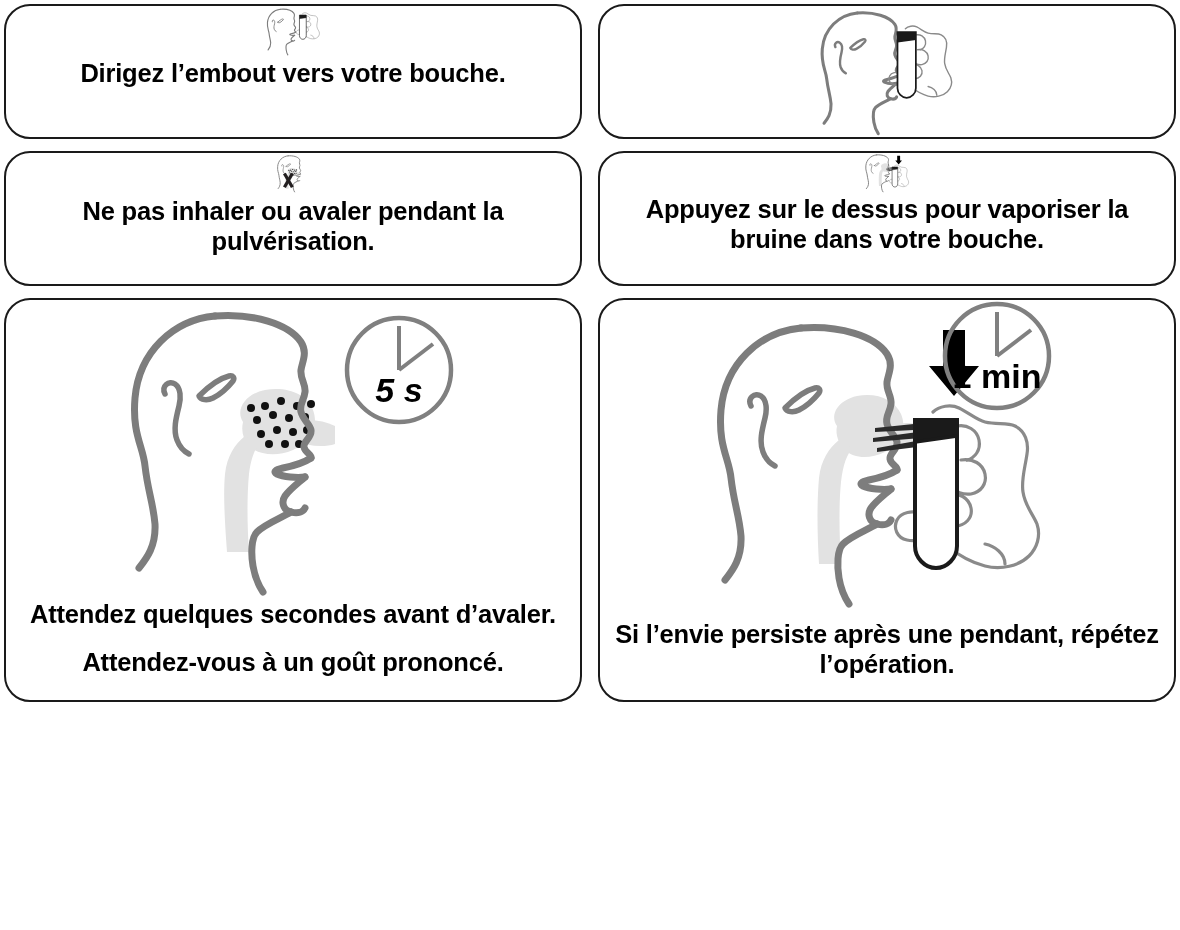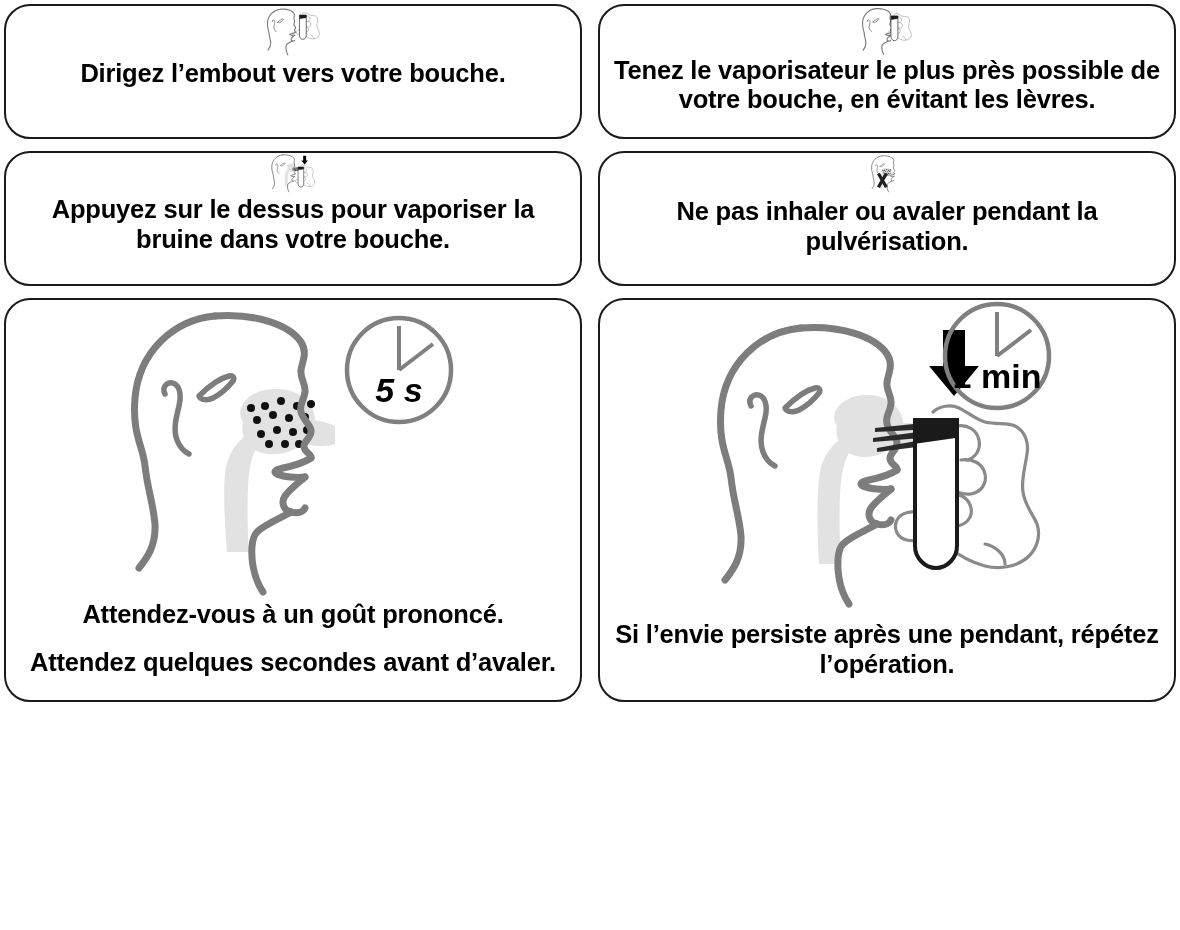--- a/index.html
+++ b/index.html
@@ -138,71 +138,20 @@
           <path d="M256,66 C266,64 276,70 278,80 C280,90 274,98 266,100" fill="none" stroke="#8a8a8a" stroke-width="3.2" stroke-linecap="round" stroke-linejoin="round"></path>
           <path d="M260,100 C272,98 282,104 284,114 C286,124 280,132 270,134 C262,135 254,132 250,126" fill="none" stroke="#8a8a8a" stroke-width="3.2" stroke-linecap="round" stroke-linejoin="round"></path>
           <path d="M246,134 C258,132 268,138 270,148 C272,158 264,166 254,166 C246,166 240,162 238,156" fill="none" stroke="#8a8a8a" stroke-width="3.2" stroke-linecap="round" stroke-linejoin="round"></path>
           <path d="M220,154 C212,150 200,152 196,160 C192,168 196,178 206,180 C216,182 226,178 230,172" fill="none" stroke="#8a8a8a" stroke-width="3.2" stroke-linecap="round" stroke-linejoin="round"></path>
           <path d="M284,184 C294,186 304,194 304,204" fill="none" stroke="#8a8a8a" stroke-width="3.2" stroke-linecap="round" stroke-linejoin="round"></path>
           <path d="M214,60 L256,60 L256,188 C256,200 246,210 235,210 C224,210 214,200 214,188 Z" fill="#ffffff" stroke="#1a1a1a" stroke-width="4"></path>
           <path d="M214,60 L256,60 L256,76 L214,82 Z" fill="#1a1a1a"></path>
           <line x1="214" y1="82" x2="256" y2="76" stroke="#1a1a1a" stroke-width="3.4"></line>
         </g>
       </svg>
-    </div>
-    <div class="caption">
-      <p>Tenez le vaporisateur le plus près possible de votre bouche, en évitant les lèvres.</p>
-    </div>
-  </div>
-
-  <div class="panel p3">
-    <div class="illus">
-      <svg viewBox="0 0 380 310" preserveAspectRatio="xMidYMid meet">
-        <g>
-          <path d="M148,108 C140,96 150,82 168,78 C188,74 206,82 212,96 C218,110 212,126 196,134
-                   C180,142 164,140 156,132 C150,126 148,118 148,108 Z" fill="#e2e2e2"></path>
-          <path d="M150,122 C140,130 132,142 130,160 C128,182 128,214 130,246 L152,246 C150,214 150,184 152,164
-                   C154,146 158,136 164,130 Z" fill="#e2e2e2"></path>
-          <path d="M196,108 C210,104 226,104 238,108 L238,126 C226,130 210,130 196,126 Z" fill="#e2e2e2"></path>
-        </g>
-        <g>
-          <path d="M112,14 C70,18 36,50 32,96 C29,132 40,144 42,164 C45,190 50,200 52,222 C53,244 44,256 36,266" fill="none" stroke="#7d7d7d" stroke-width="7" stroke-linecap="round" stroke-linejoin="round"></path>
-          <path d="M112,14 C150,11 186,22 198,40 C205,51 199,60 198,68 C197,77 203,82 202,90 C201,99 196,102 198,110
-                   C200,118 207,122 208,128 C209,136 200,139 201,145 C202,151 209,152 208,156" fill="none" stroke="#7d7d7d" stroke-width="7" stroke-linecap="round" stroke-linejoin="round"></path>
-          <path d="M208,156 C202,160 190,164 180,166 C172,168 170,170 174,172 C180,175 194,176 202,175" fill="none" stroke="#7d7d7d" stroke-width="7" stroke-linecap="round" stroke-linejoin="round"></path>
-          <path d="M202,175 C194,182 186,188 182,194 C178,200 180,208 188,210 C195,212 200,210 202,206" fill="none" stroke="#7d7d7d" stroke-width="7" stroke-linecap="round" stroke-linejoin="round"></path>
-          <path d="M188,210 C178,216 162,222 154,230 C148,236 148,252 150,264 C152,276 156,284 160,290" fill="none" stroke="#7d7d7d" stroke-width="7" stroke-linecap="round" stroke-linejoin="round"></path>
-          <path d="M62,92 C58,84 66,78 72,82 C78,86 78,96 76,104 C73,116 70,128 74,138 C77,146 82,150 86,152" fill="none" stroke="#7d7d7d" stroke-width="5.5" stroke-linecap="round" stroke-linejoin="round"></path>
-          <path d="M96,94 C106,84 118,76 126,74 C130,73 132,76 130,79 C126,84 118,92 110,96 C104,99 98,98 96,94 Z" fill="none" stroke="#7d7d7d" stroke-width="5.5" stroke-linecap="round" stroke-linejoin="round"></path>
-        </g>
-        <g>
-          <path d="M244,106 L186,112 L186,116 L244,113 Z" fill="#2a2a2a"></path>
-          <path d="M244,114 L184,122 L184,126 L244,121 Z" fill="#2a2a2a"></path>
-          <path d="M244,122 L188,132 L188,136 L244,129 Z" fill="#2a2a2a"></path>
-        </g>
-        <g>
-          <path d="M266,20 L288,20 L288,56 L302,56 L277,86 L252,56 L266,56 Z" fill="#000000"></path>
-        </g>
-        <g>
-          <path d="M246,96 C252,90 264,88 272,92 C282,97 290,104 298,106 C310,109 320,106 328,110 C338,115 342,126 340,138
-                   C338,152 334,164 336,176 C338,190 346,198 350,208 C354,220 350,232 342,240 C332,250 314,254 298,250
-                   C282,246 270,238 260,230" fill="none" stroke="#8a8a8a" stroke-width="3.2" stroke-linecap="round" stroke-linejoin="round"></path>
-          <path d="M270,110 C280,108 290,114 292,124 C294,134 288,142 280,144" fill="none" stroke="#8a8a8a" stroke-width="3.2" stroke-linecap="round" stroke-linejoin="round"></path>
-          <path d="M274,144 C286,142 296,148 298,158 C300,168 294,176 284,178 C276,179 268,176 264,170" fill="none" stroke="#8a8a8a" stroke-width="3.2" stroke-linecap="round" stroke-linejoin="round"></path>
-          <path d="M260,178 C272,176 282,182 284,192 C286,202 278,210 268,210 C260,210 254,206 252,200" fill="none" stroke="#8a8a8a" stroke-width="3.2" stroke-linecap="round" stroke-linejoin="round"></path>
-          <path d="M234,198 C226,194 214,196 210,204 C206,212 210,222 220,224 C230,226 240,222 244,216" fill="none" stroke="#8a8a8a" stroke-width="3.2" stroke-linecap="round" stroke-linejoin="round"></path>
-          <path d="M298,228 C308,230 318,238 318,248" fill="none" stroke="#8a8a8a" stroke-width="3.2" stroke-linecap="round" stroke-linejoin="round"></path>
-          <path d="M228,104 L270,104 L270,232 C270,244 260,254 249,254 C238,254 228,244 228,232 Z" fill="#ffffff" stroke="#1a1a1a" stroke-width="4"></path>
-          <path d="M228,104 L270,104 L270,120 L228,126 Z" fill="#1a1a1a"></path>
-          <line x1="228" y1="126" x2="270" y2="120" stroke="#1a1a1a" stroke-width="3.4"></line>
-        </g>
-      </svg>
-    </div>
-    <div class="caption">
-      <p>Appuyez sur le dessus pour vaporiser la bruine dans votre bouche.</p>
     </div>
   </div>
 
   <div class="panel p4">
     <div class="illus">
       <svg viewBox="0 0 380 340" preserveAspectRatio="xMidYMid meet">
         <g>
           <path d="M150,150 C142,138 152,122 172,118 C194,114 214,122 220,138 C226,154 218,170 200,178
                    C182,186 164,182 156,174 C150,167 148,159 150,150 Z" fill="#e2e2e2"></path>
           <path d="M152,164 C142,172 134,184 132,202 C130,224 132,252 134,280 L156,280 C154,252 154,222 156,202
@@ -241,20 +190,68 @@
           <path d="M112,166 L134,154 L196,262 L174,274 Z" fill="#231f20"></path>
           <path d="M196,166 L174,154 L112,262 L134,274 Z" fill="#231f20"></path>
         </g>
       </svg>
     </div>
     <div class="caption">
       <p>Ne pas inhaler ou avaler pendant la pulvérisation.</p>
     </div>
   </div>
 
+  <div class="panel p3">
+    <div class="illus">
+      <svg viewBox="0 0 380 310" preserveAspectRatio="xMidYMid meet">
+        <g>
+          <path d="M148,108 C140,96 150,82 168,78 C188,74 206,82 212,96 C218,110 212,126 196,134
+                   C180,142 164,140 156,132 C150,126 148,118 148,108 Z" fill="#e2e2e2"></path>
+          <path d="M150,122 C140,130 132,142 130,160 C128,182 128,214 130,246 L152,246 C150,214 150,184 152,164
+                   C154,146 158,136 164,130 Z" fill="#e2e2e2"></path>
+          <path d="M196,108 C210,104 226,104 238,108 L238,126 C226,130 210,130 196,126 Z" fill="#e2e2e2"></path>
+        </g>
+        <g>
+          <path d="M112,14 C70,18 36,50 32,96 C29,132 40,144 42,164 C45,190 50,200 52,222 C53,244 44,256 36,266" fill="none" stroke="#7d7d7d" stroke-width="7" stroke-linecap="round" stroke-linejoin="round"></path>
+          <path d="M112,14 C150,11 186,22 198,40 C205,51 199,60 198,68 C197,77 203,82 202,90 C201,99 196,102 198,110
+                   C200,118 207,122 208,128 C209,136 200,139 201,145 C202,151 209,152 208,156" fill="none" stroke="#7d7d7d" stroke-width="7" stroke-linecap="round" stroke-linejoin="round"></path>
+          <path d="M208,156 C202,160 190,164 180,166 C172,168 170,170 174,172 C180,175 194,176 202,175" fill="none" stroke="#7d7d7d" stroke-width="7" stroke-linecap="round" stroke-linejoin="round"></path>
+          <path d="M202,175 C194,182 186,188 182,194 C178,200 180,208 188,210 C195,212 200,210 202,206" fill="none" stroke="#7d7d7d" stroke-width="7" stroke-linecap="round" stroke-linejoin="round"></path>
+          <path d="M188,210 C178,216 162,222 154,230 C148,236 148,252 150,264 C152,276 156,284 160,290" fill="none" stroke="#7d7d7d" stroke-width="7" stroke-linecap="round" stroke-linejoin="round"></path>
+          <path d="M62,92 C58,84 66,78 72,82 C78,86 78,96 76,104 C73,116 70,128 74,138 C77,146 82,150 86,152" fill="none" stroke="#7d7d7d" stroke-width="5.5" stroke-linecap="round" stroke-linejoin="round"></path>
+          <path d="M96,94 C106,84 118,76 126,74 C130,73 132,76 130,79 C126,84 118,92 110,96 C104,99 98,98 96,94 Z" fill="none" stroke="#7d7d7d" stroke-width="5.5" stroke-linecap="round" stroke-linejoin="round"></path>
+        </g>
+        <g>
+          <path d="M244,106 L186,112 L186,116 L244,113 Z" fill="#2a2a2a"></path>
+          <path d="M244,114 L184,122 L184,126 L244,121 Z" fill="#2a2a2a"></path>
+          <path d="M244,122 L188,132 L188,136 L244,129 Z" fill="#2a2a2a"></path>
+        </g>
+        <g>
+          <path d="M266,20 L288,20 L288,56 L302,56 L277,86 L252,56 L266,56 Z" fill="#000000"></path>
+        </g>
+        <g>
+          <path d="M246,96 C252,90 264,88 272,92 C282,97 290,104 298,106 C310,109 320,106 328,110 C338,115 342,126 340,138
+                   C338,152 334,164 336,176 C338,190 346,198 350,208 C354,220 350,232 342,240 C332,250 314,254 298,250
+                   C282,246 270,238 260,230" fill="none" stroke="#8a8a8a" stroke-width="3.2" stroke-linecap="round" stroke-linejoin="round"></path>
+          <path d="M270,110 C280,108 290,114 292,124 C294,134 288,142 280,144" fill="none" stroke="#8a8a8a" stroke-width="3.2" stroke-linecap="round" stroke-linejoin="round"></path>
+          <path d="M274,144 C286,142 296,148 298,158 C300,168 294,176 284,178 C276,179 268,176 264,170" fill="none" stroke="#8a8a8a" stroke-width="3.2" stroke-linecap="round" stroke-linejoin="round"></path>
+          <path d="M260,178 C272,176 282,182 284,192 C286,202 278,210 268,210 C260,210 254,206 252,200" fill="none" stroke="#8a8a8a" stroke-width="3.2" stroke-linecap="round" stroke-linejoin="round"></path>
+          <path d="M234,198 C226,194 214,196 210,204 C206,212 210,222 220,224 C230,226 240,222 244,216" fill="none" stroke="#8a8a8a" stroke-width="3.2" stroke-linecap="round" stroke-linejoin="round"></path>
+          <path d="M298,228 C308,230 318,238 318,248" fill="none" stroke="#8a8a8a" stroke-width="3.2" stroke-linecap="round" stroke-linejoin="round"></path>
+          <path d="M228,104 L270,104 L270,232 C270,244 260,254 249,254 C238,254 228,244 228,232 Z" fill="#ffffff" stroke="#1a1a1a" stroke-width="4"></path>
+          <path d="M228,104 L270,104 L270,120 L228,126 Z" fill="#1a1a1a"></path>
+          <line x1="228" y1="126" x2="270" y2="120" stroke="#1a1a1a" stroke-width="3.4"></line>
+        </g>
+      </svg>
+    </div>
+    <div class="caption">
+      <p>Appuyez sur le dessus pour vaporiser la bruine dans votre bouche.</p>
+    </div>
+  </div>
+
   <div class="panel p5">
     <div class="illus">
       <svg viewBox="0 0 380 300" preserveAspectRatio="xMidYMid meet">
         <g>
           <path d="M140,122 C132,110 142,94 162,90 C184,86 204,94 210,110 C216,126 208,142 190,150
                    C172,158 154,154 146,146 C140,139 138,131 140,122 Z" fill="#e2e2e2"></path>
           <path d="M142,136 C132,144 124,156 122,174 C120,196 122,224 124,252 L146,252 C144,224 144,194 146,174
                    C148,158 152,148 158,142 Z" fill="#e2e2e2"></path>
           <path d="M190,122 C204,118 220,120 232,126 L232,144 C220,148 204,146 190,140 Z" fill="#e2e2e2"></path>
         </g>
@@ -288,22 +285,22 @@
         </g>
         <g>
           <circle cx="296" cy="70" r="52" fill="#ffffff" stroke="#808080" stroke-width="4.5"></circle>
           <line x1="296" y1="26" x2="296" y2="70" stroke="#808080" stroke-width="4"></line>
           <line x1="296" y1="70" x2="330" y2="44" stroke="#808080" stroke-width="4"></line>
           <text x="296" y="102" text-anchor="middle" font-family="Liberation Sans, sans-serif" font-size="34" font-weight="bold" fill="#000000">5 s</text>
         </g>
       </svg>
     </div>
     <div class="caption">
+      <p>Attendez quelques secondes avant d’avaler.</p>
       <p>Attendez-vous à un goût prononcé.</p>
-      <p>Attendez quelques secondes avant d’avaler.</p>
     </div>
   </div>
 
   <div class="panel p6">
     <div class="illus">
       <svg viewBox="0 0 380 320" preserveAspectRatio="xMidYMid meet">
         <g>
           <path d="M140,126 C132,114 142,100 160,96 C180,92 198,100 204,114 C210,128 204,144 188,152
                    C172,160 156,158 148,150 C142,144 138,135 140,126 Z" fill="#e2e2e2"></path>
           <path d="M142,140 C132,148 124,160 122,178 C120,200 120,232 122,264 L144,264 C142,232 142,202 144,182

